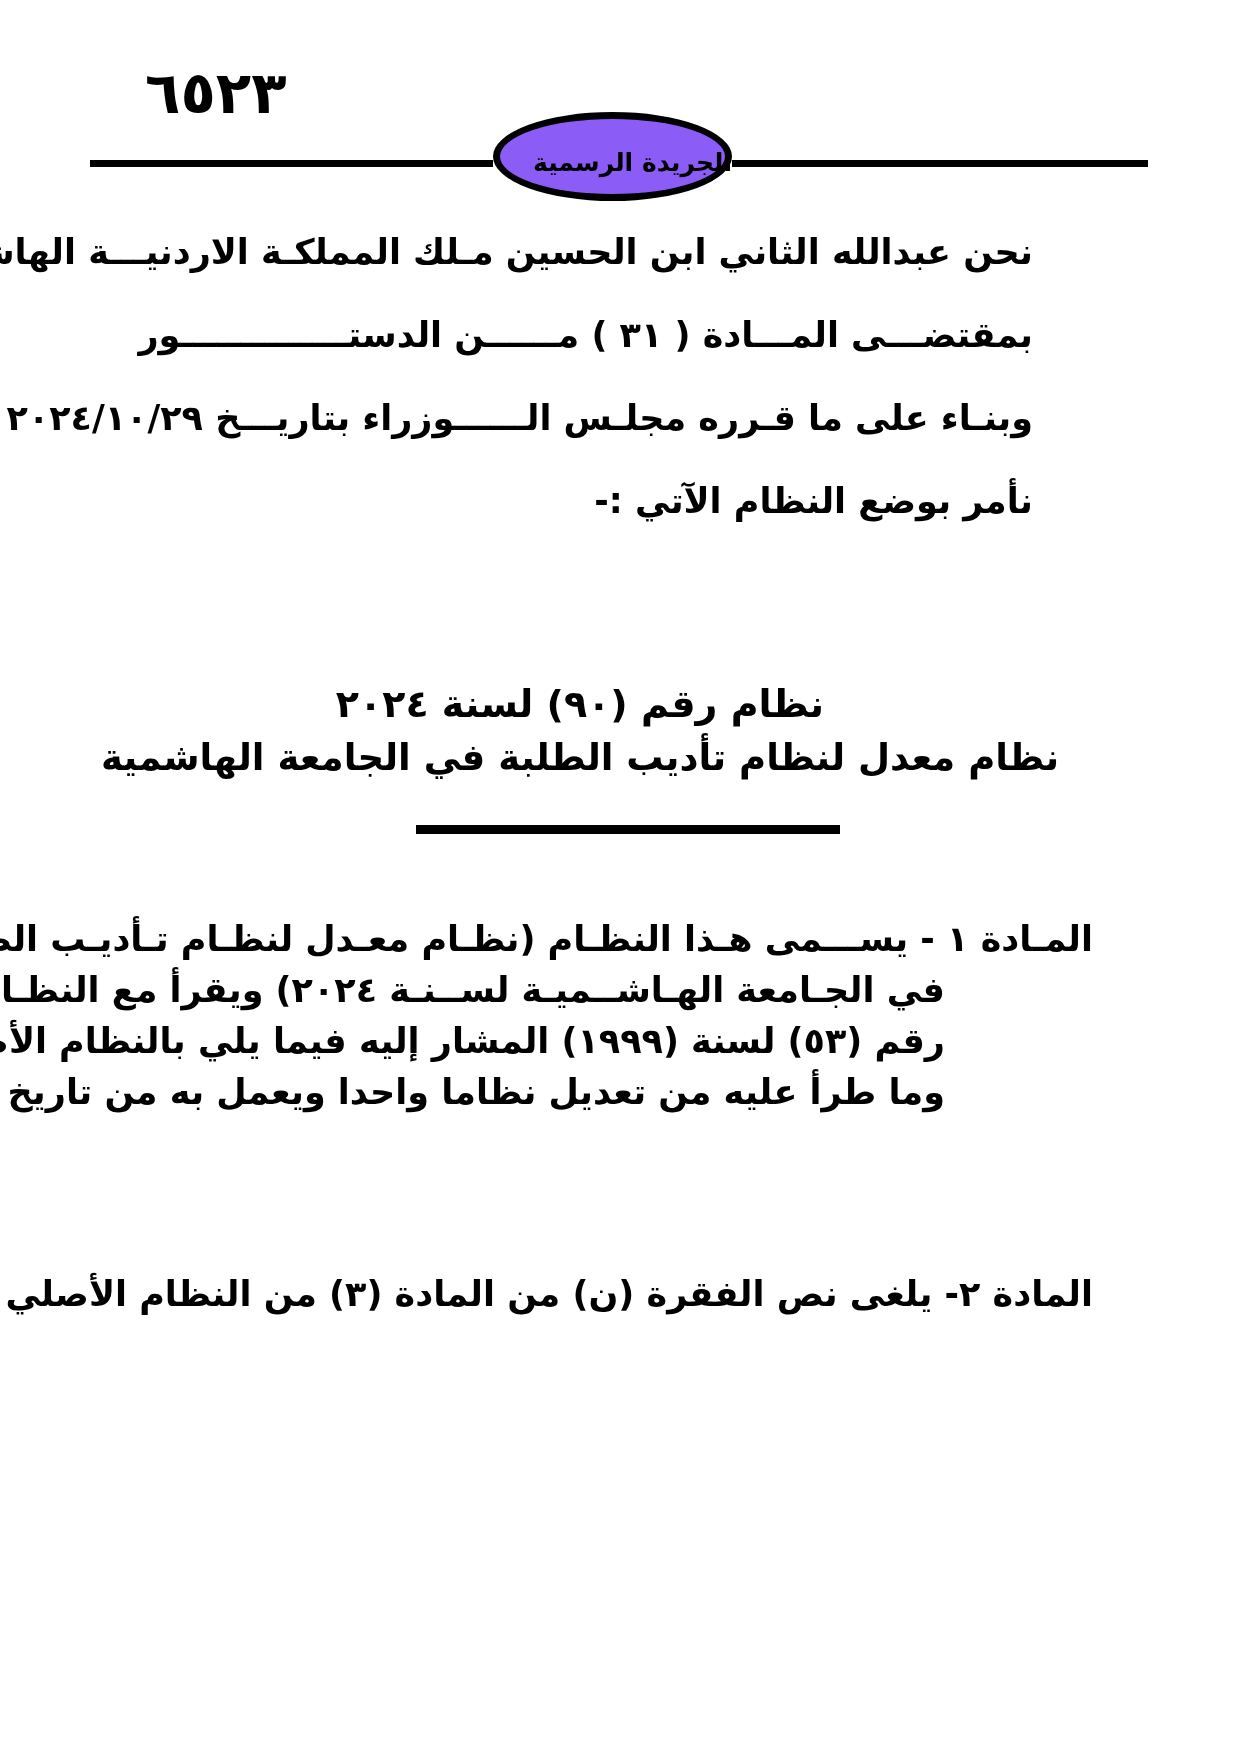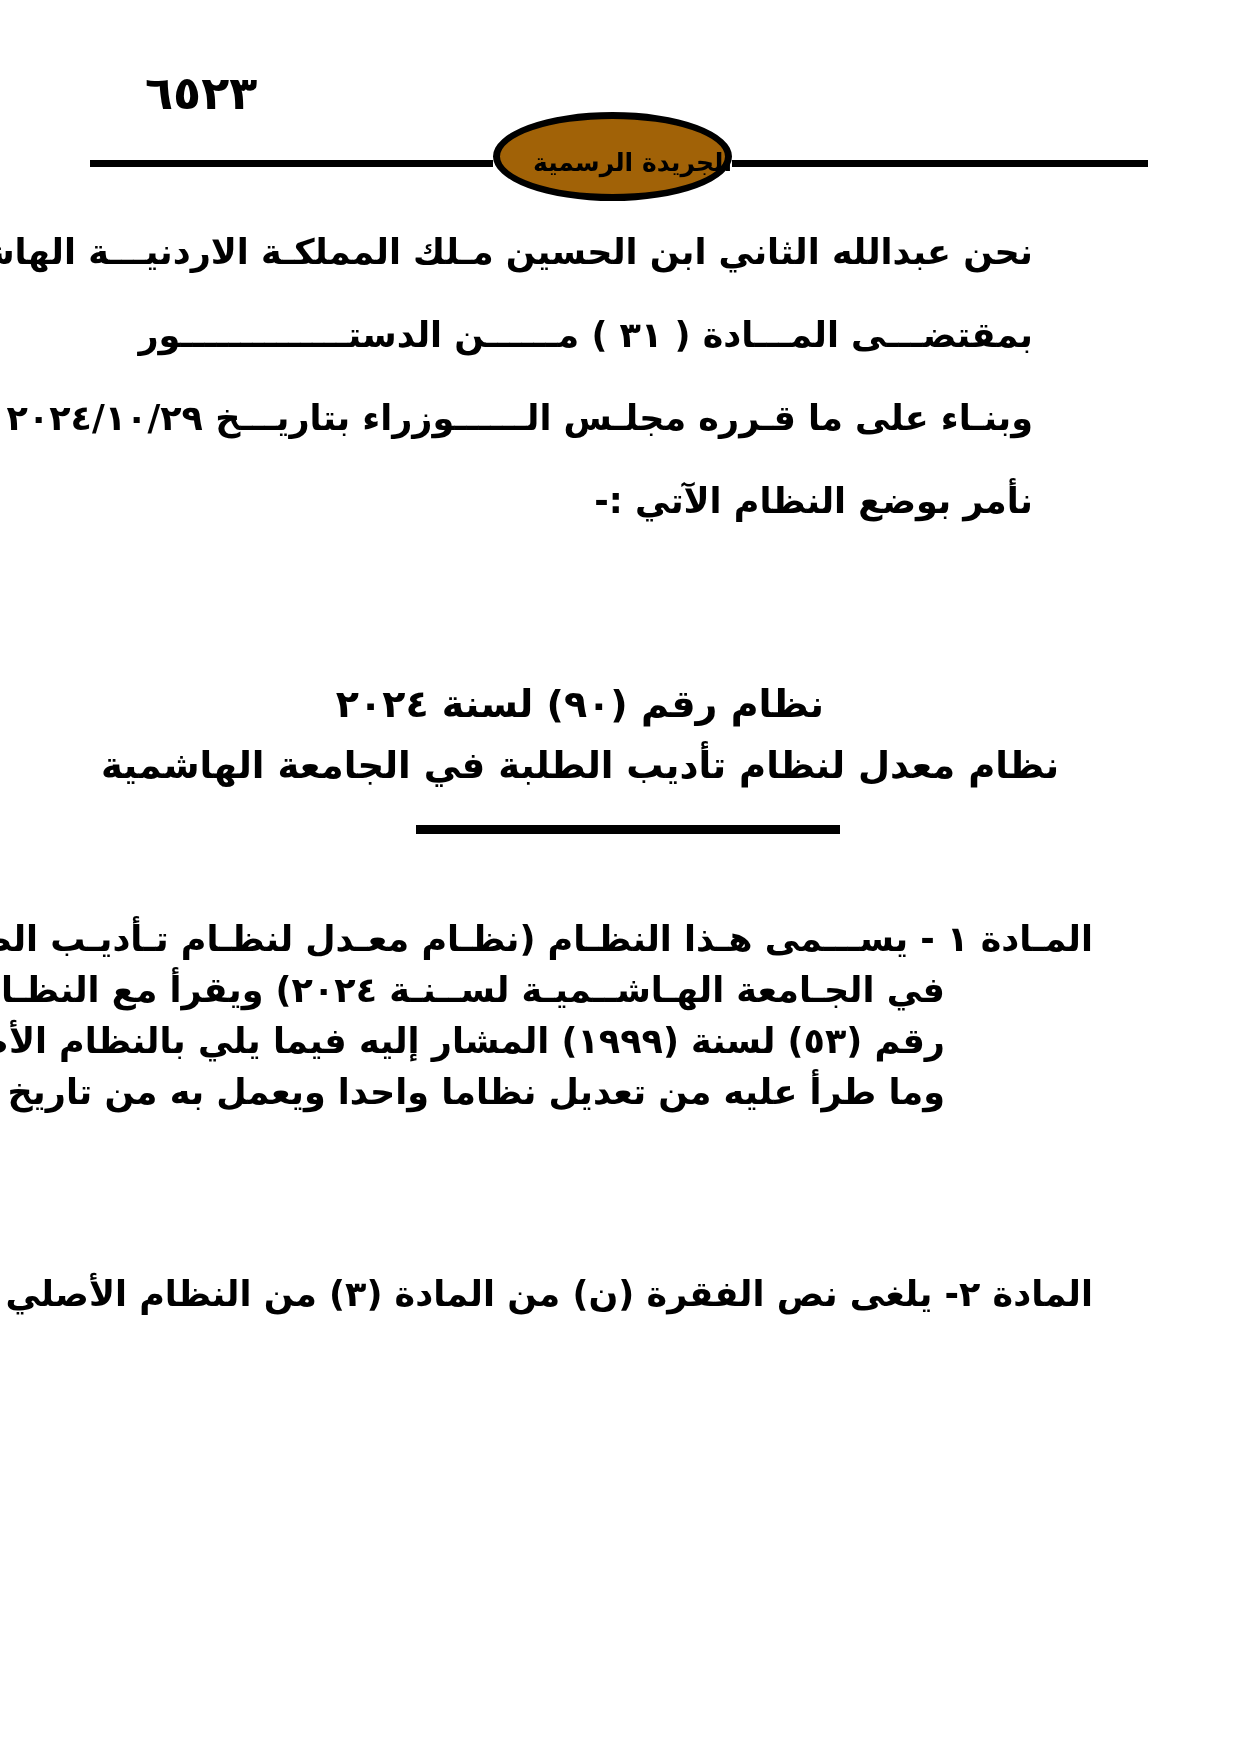--- a/index.html
+++ b/index.html
@@ -16,21 +16,21 @@
     font-family: "DejaVu Sans", sans-serif;
     font-weight: bold;
     direction: rtl;
   }
 
   
   .page-number {
     position: absolute;
     top: 68px;
     left: 145px;
-    font-size: 46px;
+    font-size: 58px;
     letter-spacing: 6px;
     line-height: 50px;
     white-space: nowrap;
   }
 
   
   .header-rule-left {
     position: absolute;
     top: 160px;
     left: 90px;
@@ -48,21 +48,21 @@
   }
   .gazette-badge {
     position: absolute;
     top: 112px;
     left: 493px;
     width: 239px;
     height: 89px;
     box-sizing: border-box;
     border: 7px solid #000;
     border-radius: 50%;
-    background: #a16207;
+    background: #8b5cf6;
     display: flex;
     align-items: center;
     justify-content: center;
     padding-left: 40px;
     padding-top: 12px;
     font-size: 25px;
     white-space: nowrap;
     z-index: 2;
   }
 
@@ -93,21 +93,20 @@
   }
   .reg-subtitle {
     position: absolute;
     top: 732px;
     left: 0;
     width: 1160px;
     text-align: center;
     font-size: 37px;
     line-height: 52px;
     white-space: nowrap;
-    margin-top: 8px;
   }
   .subtitle-rule {
     position: absolute;
     top: 825px;
     left: 416px;
     width: 424px;
     height: 9px;
     background: #000;
   }
 

